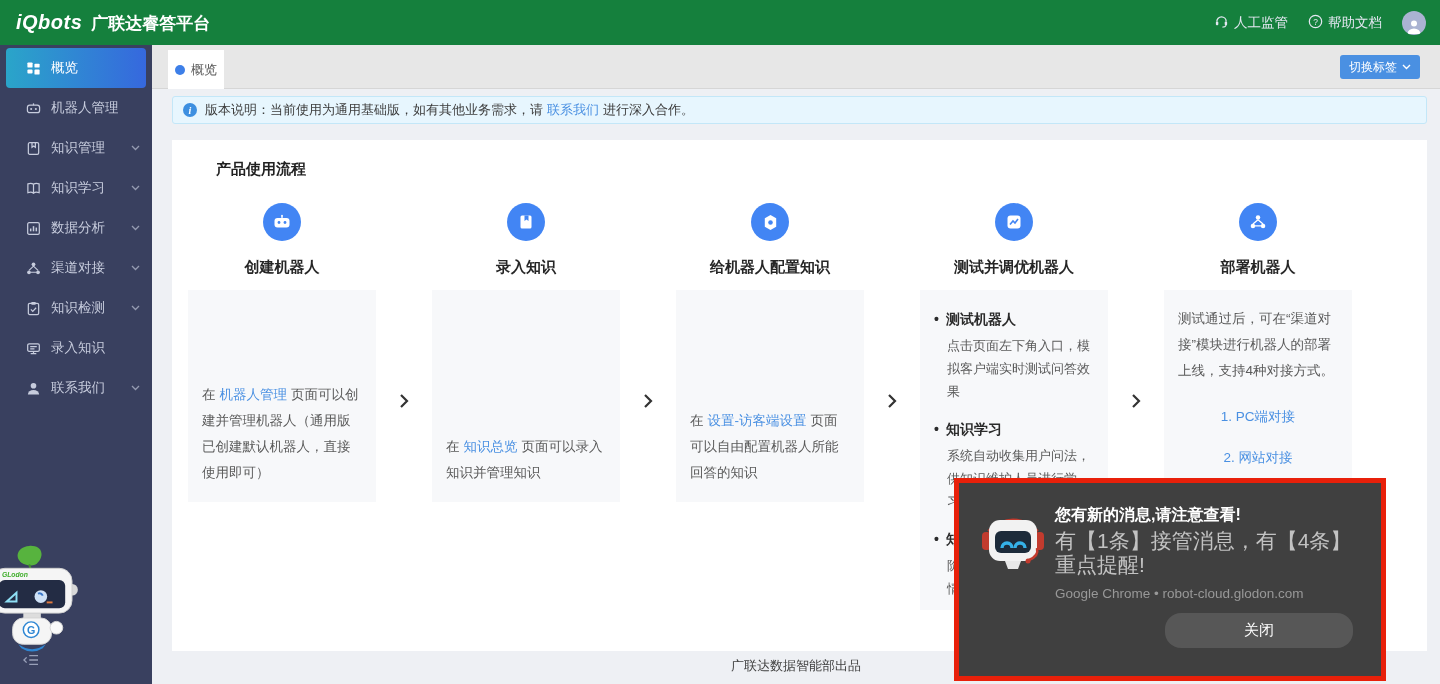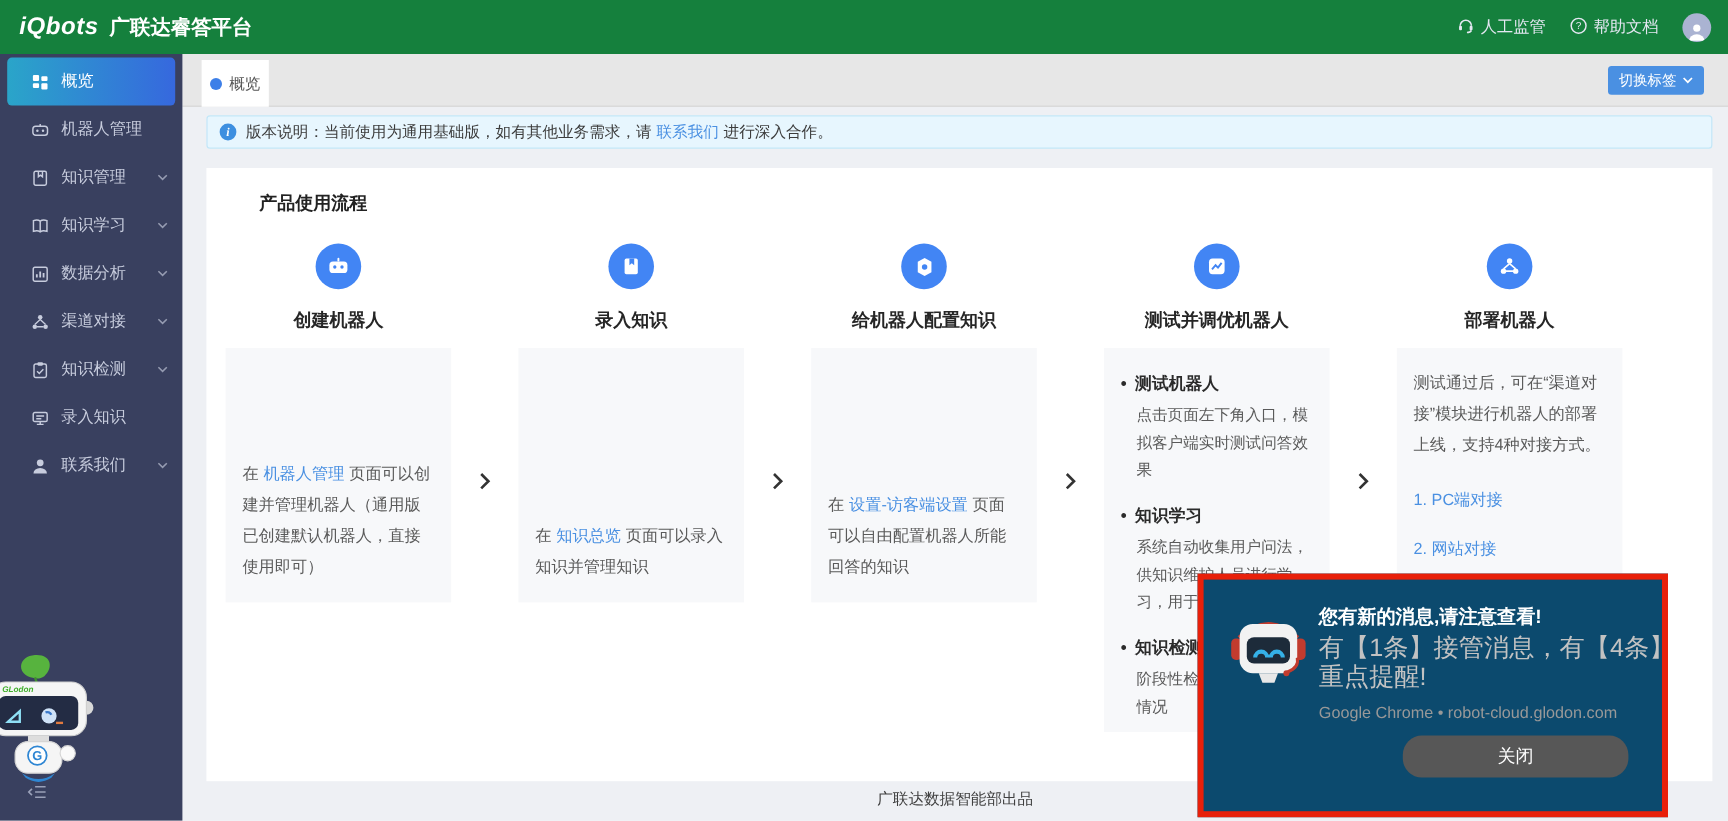--- a/index.html
+++ b/index.html
@@ -45,34 +45,34 @@
   .step-card { margin-top:13px; background:#f7f8fa; padding:16px 14px; font-size:13.5px; color:#5a5a5a; line-height:26px; }
   .card-short { height:212px; display:flex; align-items:flex-end; }
   .card-tall { height:320px; padding-top:18px; }
   .card-mid { height:250px; }
 
   .bullet-group { margin-bottom:15px; }
   .bullet-title { font-size:14px; font-weight:bold; color:#2b2b2b; line-height:22px; }
   .bullet-title:before { content:"•"; margin-right:7px; }
   .bullet-text { font-size:13px; color:#5a5a5a; line-height:23px; margin:4px 0 0 13px; }
   .deploy-intro { line-height:26px; }
-  .deploy-link { display:block; color:#4a90e2; font-size:13.5px; margin-top:15px; cursor:pointer; text-decoration:none; }
+  .deploy-link { display:block; color:#4a90e2; font-size:13.5px; margin-top:15px; cursor:pointer; text-decoration:none;text-align:center; }
   .deploy-links { margin-top:20px; }
 
   .flow-arrow { position:absolute; top:253px; width:20px; display:flex; justify-content:center; }
   .ar-0{left:222px;} .ar-1{left:466px;} .ar-2{left:710px;} .ar-3{left:954px;}
 
   .footer { position:absolute; left:0; right:0; bottom:9px; text-align:center; color:#404040; font-size:13px; }
 
   
   .mascot { position:absolute; left:-14px; top:543px; width:98px; z-index:12; cursor:pointer; }
   .collapse-ic { position:absolute; left:22px; top:653px; z-index:12; color:#99a0b8; cursor:pointer; }
 
   
-  .notif { position:absolute; left:998px; top:478px; width:392px; height:203px; border:5px solid #e8200a; background:#0c4a6e; z-index:30; }
+  .notif { position:absolute; left:954px; top:478px; width:432px; height:203px; border:5px solid #e8200a; background:#404040; z-index:30; }
   .notif-bot { position:absolute; left:22px; top:25px; width:64px; height:64px; }
   .notif-text { position:absolute; left:96px; top:21px; width:316px; }
   .notif-title { font-size:16px; font-weight:bold; color:#fff; line-height:22px; }
   .notif-body { font-size:21px; color:#c2c2c2; line-height:24px; margin-top:3px; }
   .notif-source { font-size:13.5px; color:#989898; margin-top:9px; }
   .notif-close { position:absolute; right:28px; bottom:28px; width:188px; height:35px; background:#575757; color:#fff; font-size:15px; display:flex; align-items:center; justify-content:center; cursor:pointer;border-radius:16px; }
 </style>
 </head>
 <body>
 

